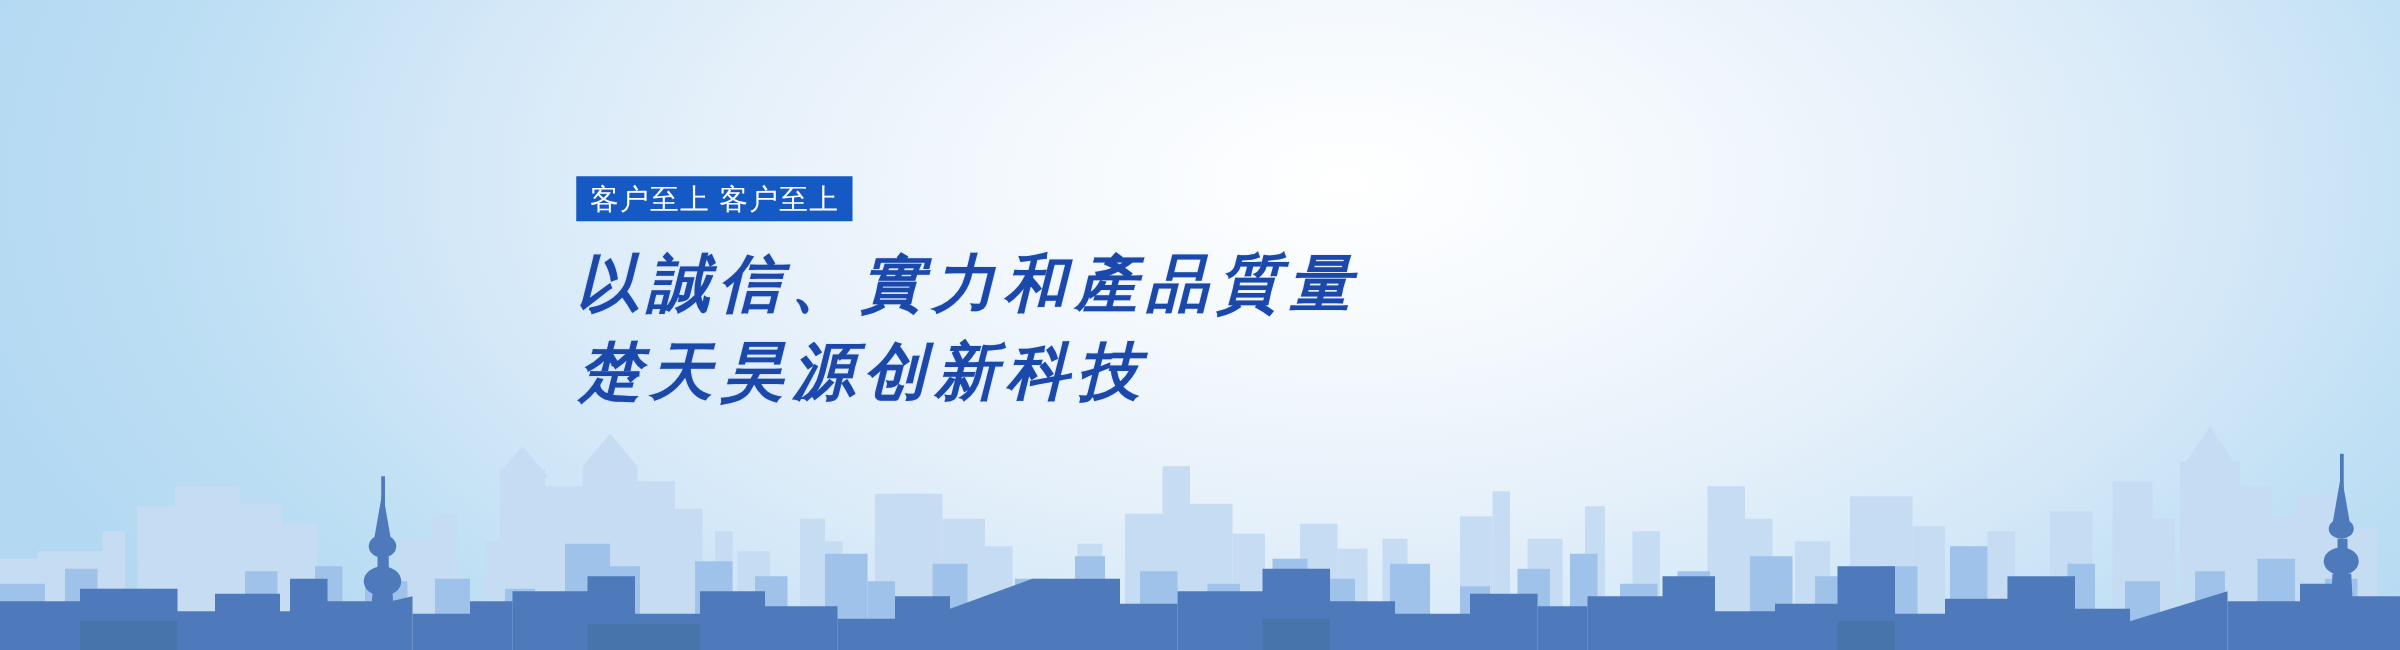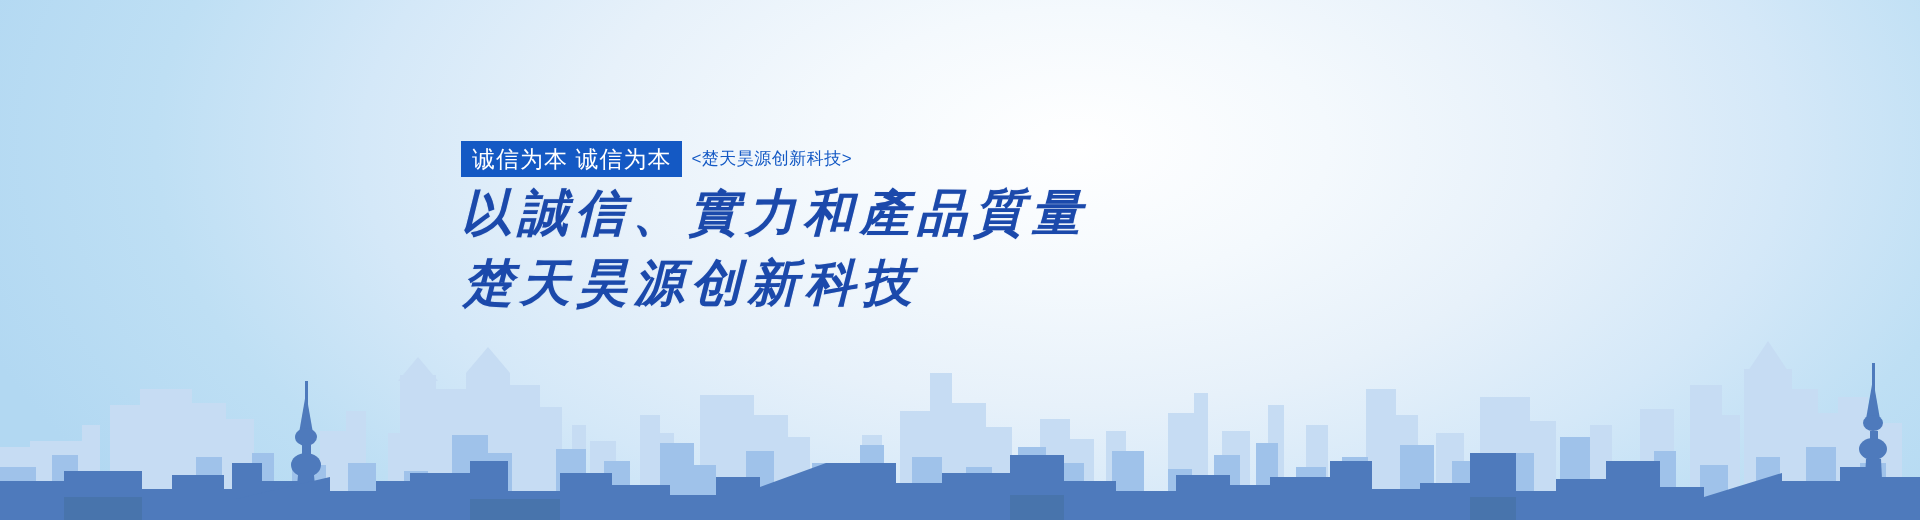--- a/index.html
+++ b/index.html
@@ -56,20 +56,21 @@
   .badge-sub {
     color: #1459c4;
     font-size: 17px;
     line-height: 36px;
     margin-left: 9px;
     white-space: nowrap;
     letter-spacing: 0.5px;
   }
 
   .headline {
+    margin-top: 14px;
     color: #1b49ab;
     font-family: "DejaVu Serif", "Liberation Serif", serif;
     font-weight: 700;
     font-style: italic;
     font-size: 50px;
     line-height: 70px;
     letter-spacing: 7px;
     white-space: nowrap;
     text-shadow: 0 0 1px rgba(27,73,171,0.35);
   }
@@ -238,22 +239,21 @@
       <rect x="64" y="212" width="78" height="23"></rect>
       <rect x="470" y="214" width="90" height="21"></rect>
       <rect x="1010" y="210" width="54" height="25"></rect>
       <rect x="1470" y="212" width="46" height="23"></rect>
     </g>
   </svg>
 
   <div class="text-block">
 
     <div class="tagline-row">
-      <span class="badge">诚信为本 诚信为本</span>
-      <span class="badge-sub">&lt;楚天昊源创新科技&gt;</span>
+      <span class="badge">客户至上 客户至上</span>
     </div>
 
     <div class="headline">
       <div class="ln1">以誠信、實力和產品質量</div>
       <div class="ln2">楚天昊源创新科技</div>
     </div>
 
   </div>
 </div>
 

